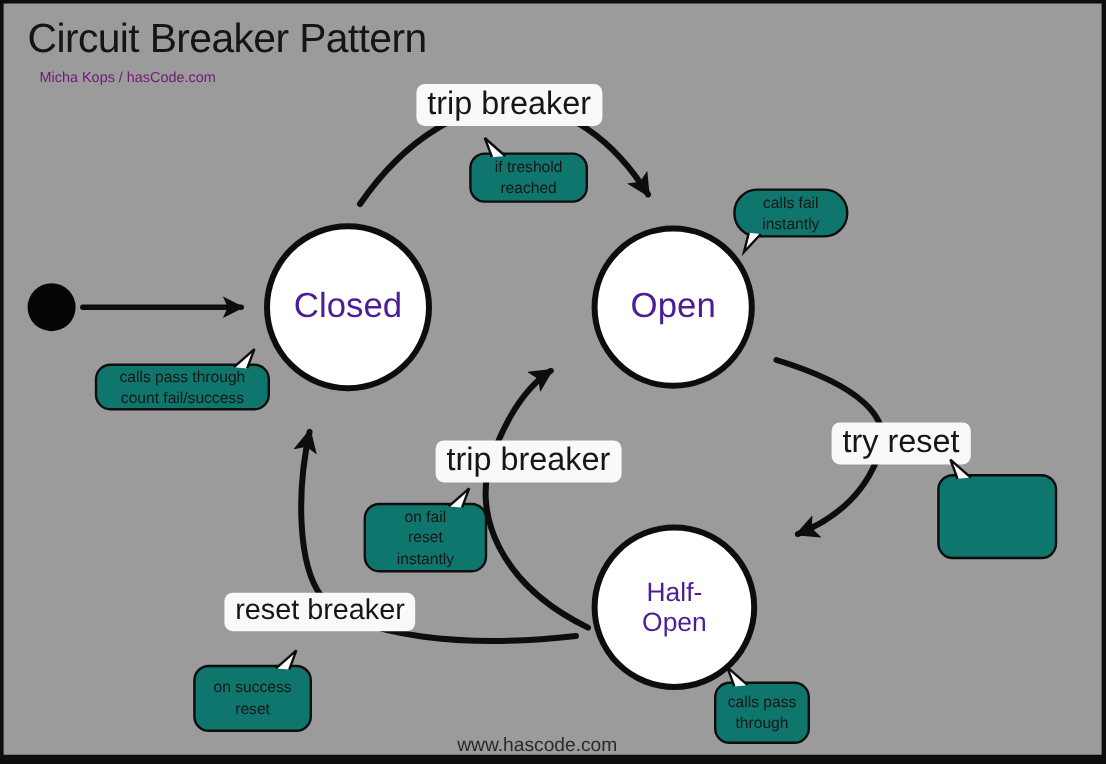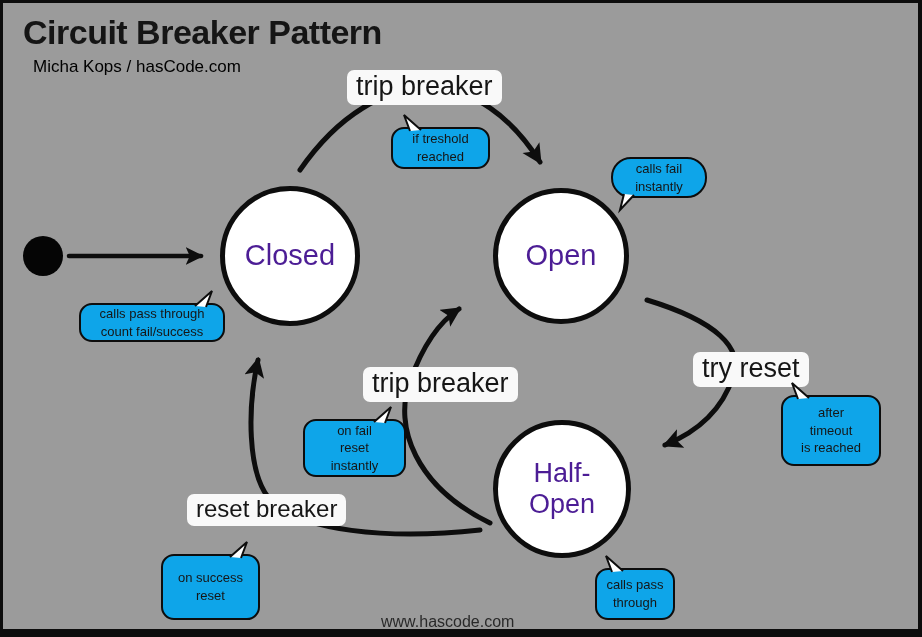--- a/index.html
+++ b/index.html
@@ -10,23 +10,23 @@
     background:#9b9b9b;
     border:3px solid #0d0d0d;
     border-right-width:4px;
     border-bottom-width:8px;
     overflow:hidden;
     font-family:"Liberation Sans",sans-serif;
     color:#111;
   }
   .abs{position:absolute;}
   .title{
-    font-size:34px;font-weight:700;letter-spacing:-0.5px;color:#151515;
+    font-size:34px;font-weight:400;letter-spacing:-0.5px;color:#151515;
   }
-  .subtitle{font-size:17px;color:#000000;}
+  .subtitle{font-size:12px;color:#701a75;}
   .watermark{font-size:16px;color:#2a2a2a;}
   .arrow-layer{position:absolute;left:0;top:0;z-index:1;}
   .state{
     position:absolute;z-index:2;
     background:#fff;border:5px solid #0d0d0d;border-radius:50%;
     display:flex;align-items:center;justify-content:center;
     text-align:center;box-sizing:border-box;
     font-size:29px;color:#4c1d95;white-space:pre-line;line-height:1.15;
   }
   .initial-dot{
@@ -34,21 +34,21 @@
     background:#050505;border-radius:50%;
   }
   .tlabel{
     position:absolute;z-index:3;
     background:#f9f9f9;border-radius:7px;
     padding:1px 9px 3px 9px;
     font-size:27px;color:#161616;white-space:nowrap;
   }
   .bubble{
     position:absolute;z-index:3;
-    background:#0ea5e9;border:2px solid #0d0d0d;border-radius:13px;
+    background:#0f766e;border:2px solid #0d0d0d;border-radius:13px;
     font-size:13px;line-height:1.35;color:#161616;
     display:flex;align-items:center;justify-content:center;
     text-align:center;white-space:pre-line;
     box-sizing:border-box;padding:4px 8px;
   }
   .tail{position:absolute;z-index:4;overflow:visible;}
 </style>
 </head>
 <body>
 
@@ -73,21 +73,21 @@
   <div class="initial-dot" style="left:20px;top:233px;"></div>
 
   <div class="state" style="left:217px;top:183px;width:140px;height:140px;">
     <span>Closed</span>
   </div>
 
   <div class="state" style="left:490px;top:185px;width:136px;height:136px;">
     <span>Open</span>
   </div>
 
-  <div class="state" style="left:490px;top:417px;width:138px;height:138px;font-size:27px;">
+  <div class="state" style="left:490px;top:434px;width:138px;height:138px;font-size:22px;">
     <span>Half-
 Open</span>
   </div>
 
   <div class="tlabel" style="left:344px;top:67px;">trip breaker</div>
   <div class="tlabel" style="left:360px;top:364px;">trip breaker</div>
   <div class="tlabel" style="left:690px;top:349px;">try reset</div>
   <div class="tlabel" style="left:184px;top:491px;font-size:24px;">reset breaker</div>
 
   <div class="bubble" style="left:388px;top:124px;width:99px;height:42px;">
@@ -120,26 +120,23 @@
     </svg>
     <span>on fail
 reset
 instantly</span>
   </div>
 
   <div class="bubble" style="left:778px;top:392px;width:100px;height:71px;">
     <svg class="tail" style="left:6px;top:-15px;" width="22" height="17">
       <path d="M 20 16 L 3 1 L 9 17" fill="#fff" stroke="#0d0d0d" stroke-width="2"></path>
     </svg>
-    <span>after
-timeout
-is reached</span>
   </div>
 
-  <div class="bubble" style="left:158px;top:551px;width:99px;height:66px;">
+  <div class="bubble" style="left:158px;top:551px;width:99px;height:56px;">
     <svg class="tail" style="right:8px;top:-15px;" width="22" height="17">
       <path d="M 2 16 L 19 1 L 13 17" fill="#fff" stroke="#0d0d0d" stroke-width="2"></path>
     </svg>
     <span>on success
 reset</span>
   </div>
 
   <div class="bubble" style="left:592px;top:565px;width:80px;height:52px;">
     <svg class="tail" style="left:6px;top:-15px;" width="22" height="17">
       <path d="M 20 16 L 3 1 L 9 17" fill="#fff" stroke="#0d0d0d" stroke-width="2"></path>

